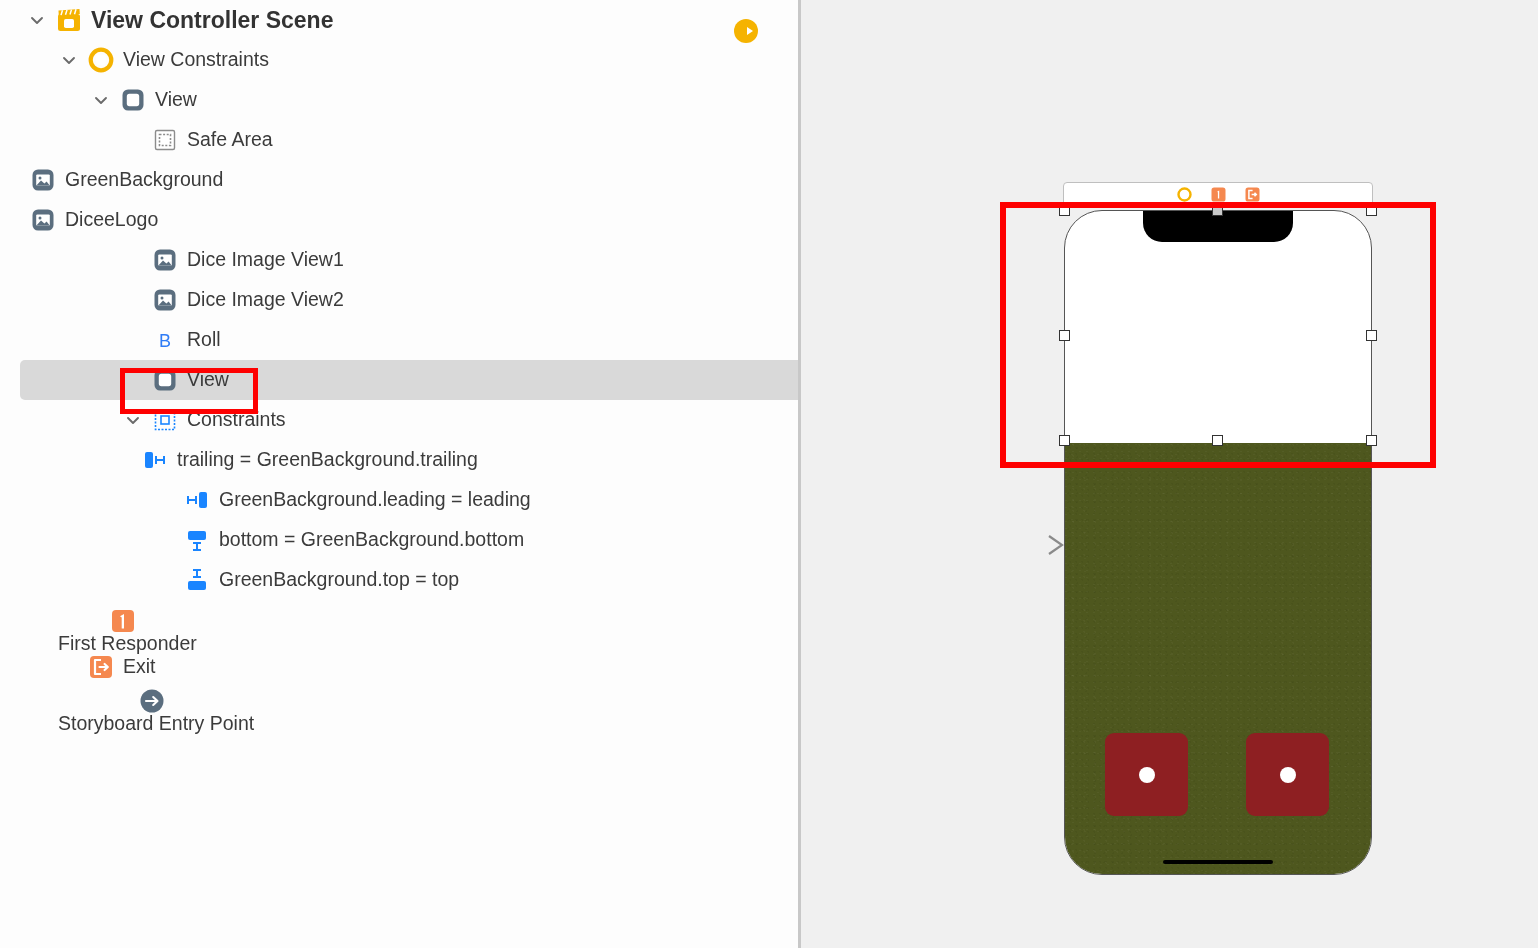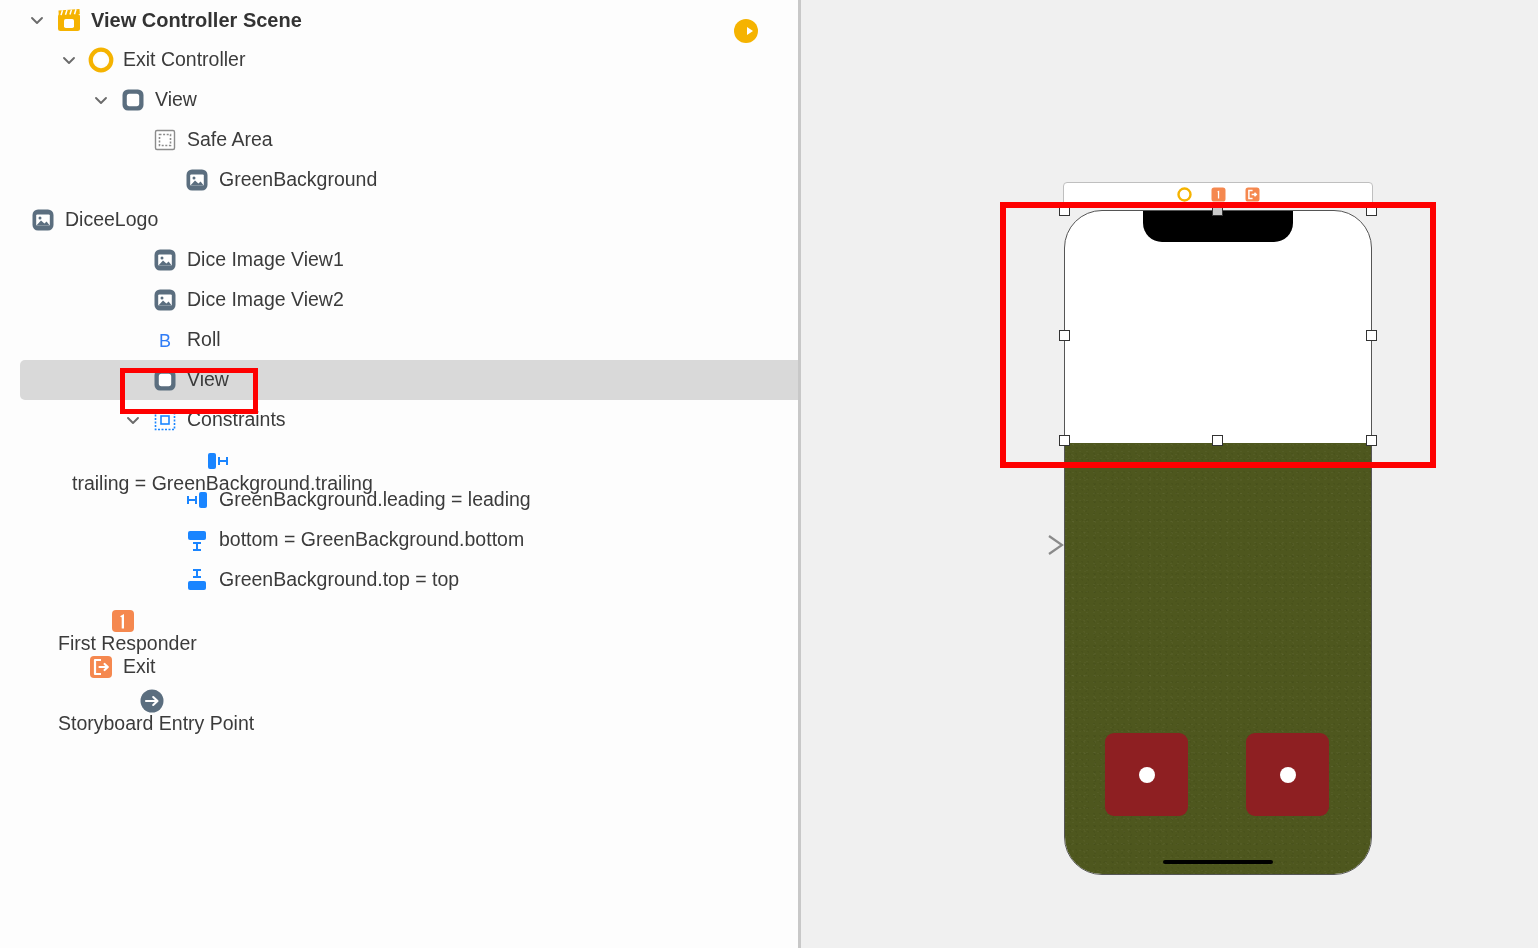--- a/index.html
+++ b/index.html
@@ -24,21 +24,21 @@
   }
   .row {
     position: relative;
     height: 40px;
     display: flex;
     align-items: center;
     font-size: 19.5px;
     color: #3b3b3b;
     white-space: nowrap;
   }
-  .row.bold { font-weight: bold; font-size: 20px; color: #333; }
+  .row.bold { font-weight: bold; font-size: 23px; color: #333; }
   .row-hl {
     position: absolute; left: 20px; right: 0; top: 0; bottom: 0;
     background: #d9d9d9;
     border-radius: 5px 0 0 5px;
   }
   .row-content { position: relative; display: flex; align-items: center; }
 
   .twisty {
     width: 22px; height: 22px;
     display: inline-flex; align-items: center; justify-content: center;
@@ -198,21 +198,21 @@
                 <path d="M3 6 L8 11 L13 6" fill="none" stroke="#6b6b6b" stroke-width="1.9" stroke-linecap="round" stroke-linejoin="round"></path>
               </svg>
             </span>
             <span class="spacer" style="width: 8px;"></span>
             <span class="ico">
               <svg width="26" height="26" viewBox="0 0 26 26">
                 <circle cx="13" cy="13" r="10.3" fill="none" stroke="#f5b301" stroke-width="4.2"></circle>
                 <rect x="8" y="8" width="10" height="10" rx="2.4" fill="#ffffff"></rect>
               </svg>
             </span>
-            <span class="label">Exit Controller</span>
+            <span class="label">View Constraints</span>
           </div>
         </div>
         <div class="row">
           <div class="row-content" style="padding-left: 90px;">
             <span class="twisty">
               <svg width="16" height="16" viewBox="0 0 16 16">
                 <path d="M3 6 L8 11 L13 6" fill="none" stroke="#6b6b6b" stroke-width="1.9" stroke-linecap="round" stroke-linejoin="round"></path>
               </svg>
             </span>
             <span class="spacer" style="width: 8px;"></span>
@@ -232,21 +232,21 @@
             <span class="ico">
               <svg width="26" height="26" viewBox="0 0 26 26">
                 <rect x="3.5" y="3.5" width="19" height="19" rx="1.5" fill="#ffffff" stroke="#8c8c8c" stroke-width="1.4"></rect>
                 <rect x="7.5" y="7.5" width="11" height="11" fill="none" stroke="#8c8c8c" stroke-width="1.6" stroke-dasharray="2 1.6"></rect>
               </svg>
             </span>
             <span class="label">Safe Area</span>
           </div>
         </div>
         <div class="row">
-          <div class="row-content" style="padding-left: 122px; margin-left: 32px;">
+          <div class="row-content" style="">
             <span class="twisty"></span>
             <span class="spacer" style="width: 8px;"></span>
             <span class="ico">
               <svg width="26" height="26" viewBox="0 0 26 26">
                 <rect x="2.5" y="2.5" width="21" height="21" rx="5.5" fill="#5b6e7f"></rect>
                 <rect x="6.2" y="7.4" width="13.6" height="11.2" rx="1.2" fill="#ffffff"></rect>
                 <circle cx="10" cy="11" r="1.5" fill="#5b6e7f"></circle>
                 <path d="M6.4 18.4 L11 13.4 L14.4 16.6 L16.6 14.4 L19.7 18.4 Z" fill="#5b6e7f"></path>
               </svg>
             </span>
@@ -335,21 +335,21 @@
             <span class="ico">
               <svg width="26" height="26" viewBox="0 0 26 26">
                 <rect x="3.5" y="3.5" width="19" height="19" fill="none" stroke="#1a85ff" stroke-width="1.6" stroke-dasharray="2 1.5"></rect>
                 <rect x="9" y="9" width="8" height="8" fill="none" stroke="#1a85ff" stroke-width="1.6"></rect>
               </svg>
             </span>
             <span class="label">Constraints</span>
           </div>
         </div>
         <div class="row">
-          <div class="row-content" style="padding-left: 72px; flex-direction: column;">
+          <div class="row-content" style="padding-left: 112px;">
             <span class="twisty"></span>
             <span class="spacer" style="width: 8px;"></span>
             <span class="ico">
               <svg width="26" height="26" viewBox="0 0 26 26">
                 <rect x="3" y="5" width="8" height="16" rx="2" fill="#1a85ff"></rect>
                 <path d="M14 9 V17 M22 9 V17 M14.5 13 H21.5" stroke="#1a85ff" stroke-width="2"></path>
               </svg>
             </span>
             <span class="label">trailing = GreenBackground.trailing</span>
           </div>

